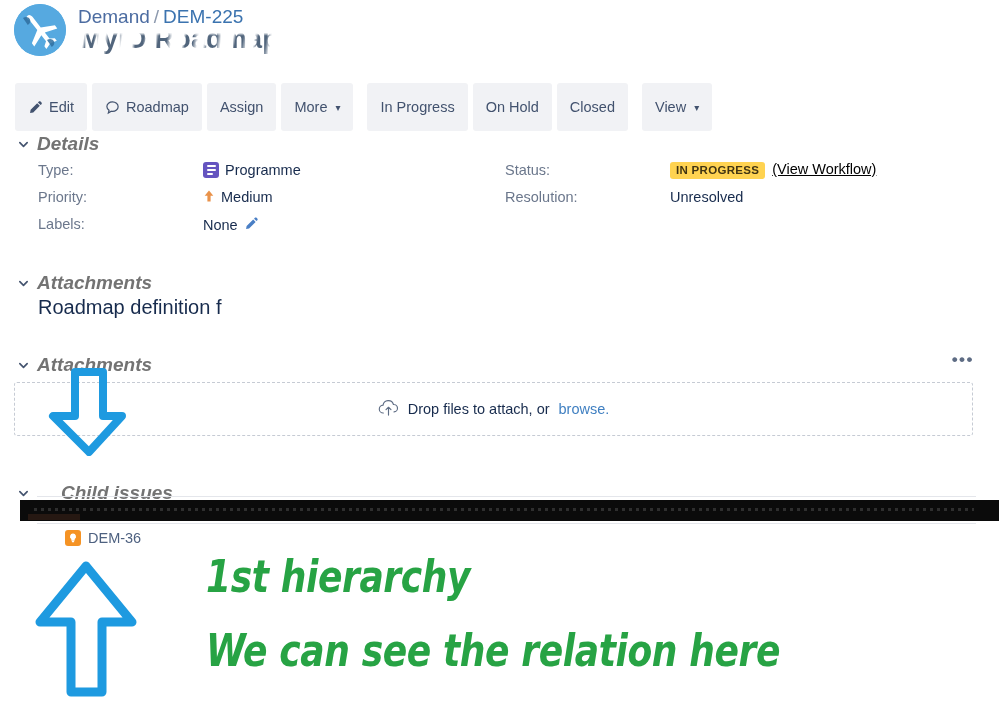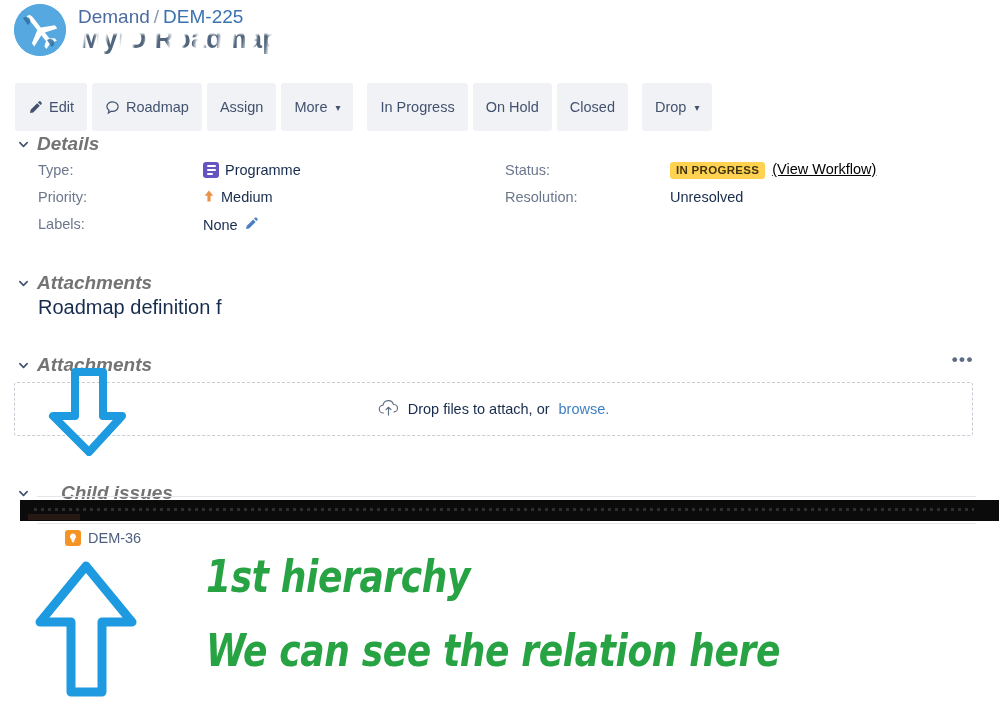--- a/index.html
+++ b/index.html
@@ -254,21 +254,21 @@
 
     <button class="btn">
       <span>On Hold</span>
     </button>
 
     <button class="btn">
       <span>Closed</span>
     </button>
 
     <button class="btn btn-gap">
-      <span>Drop</span>
+      <span>View</span>
       <span class="chev">▾</span>
     </button>
   </div>
 
   <div class="sec-head" style="top:133px;">
     <span class="caret">
       <svg width="11" height="11" viewBox="0 0 12 12">
           <path d="M2 4l4 4 4-4" fill="none" stroke="#44546f" stroke-width="1.8" stroke-linecap="round" stroke-linejoin="round"></path>
         </svg>
     </span>

